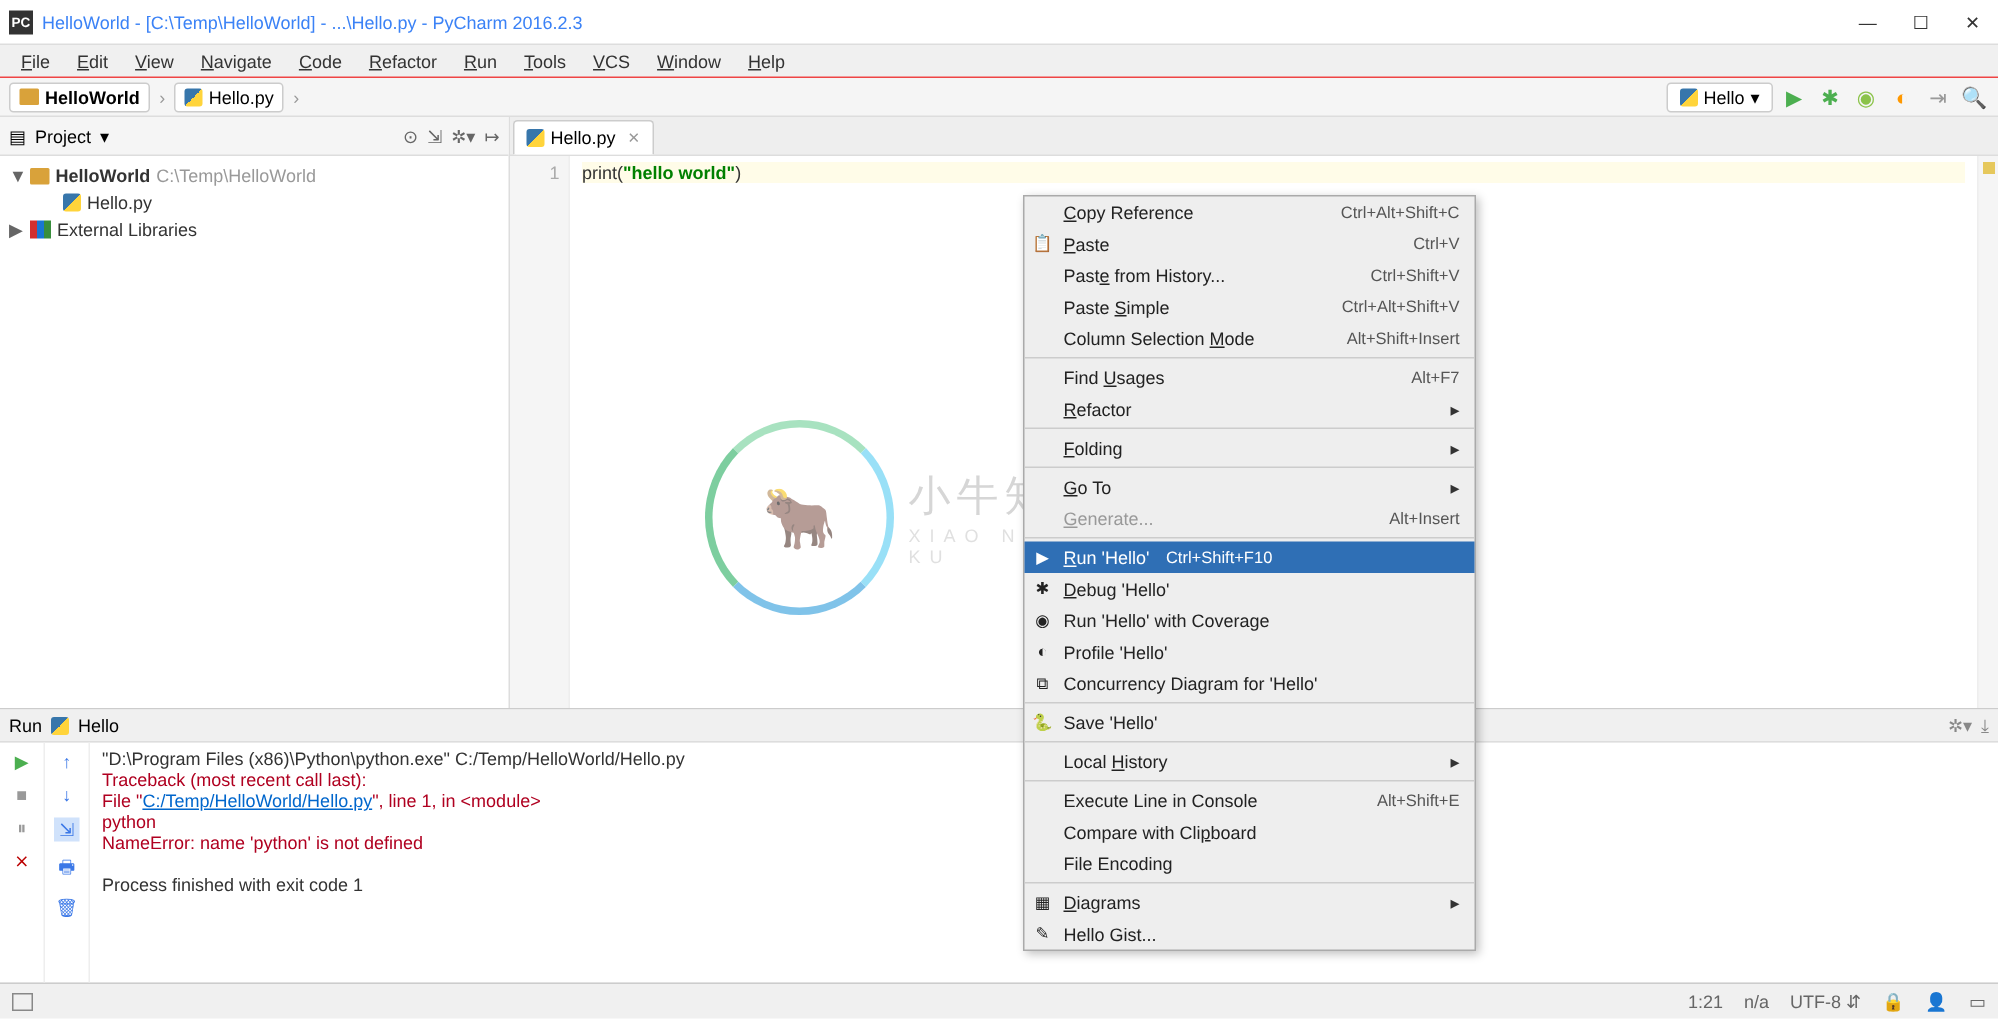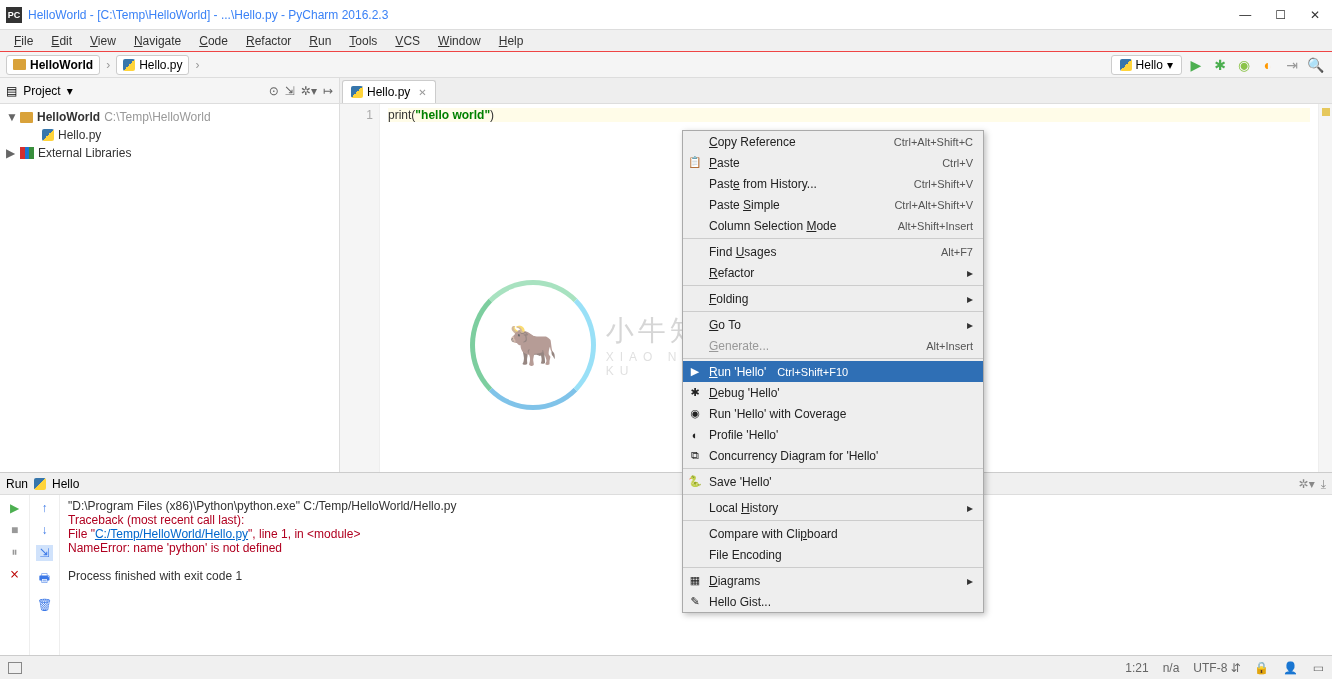--- a/index.html
+++ b/index.html
@@ -207,20 +207,21 @@
       <span style="color:#3b78e7">↑</span>
       <span style="color:#3b78e7">↓</span>
       <span style="color:#3b78e7;background:#d0e2fb;padding:1px 3px">⇲</span>
       <span style="color:#3b78e7">🖶</span>
       <span style="color:#3b78e7">🗑</span>
     </div>
     <div class="console">
       <div>"D:\Program Files (x86)\Python\python.exe" C:/Temp/HelloWorld/Hello.py</div>
       <div class="err">Traceback (most recent call last):</div>
       <div class="err"><span>  File "</span><span class="link">C:/Temp/HelloWorld/Hello.py</span><span>", line 1, in &lt;module&gt;</span></div>
+      <div class="err">    python</div>
       <div class="err">NameError: name 'python' is not defined</div>
       <div>&nbsp;</div>
       <div>Process finished with exit code 1</div>
     </div>
   </div>
 </div>
 
 <div class="statusbar">
   <span class="sb-reg-icon"></span>
   <span class="sb-right">
@@ -313,20 +314,24 @@
       <span class="ctx-icon">🐍</span>
       <span>Save 'Hello'</span>
     </div>
     <div class="ctx-sep"></div>
     <div class="ctx-item">
       <span>Local <u>H</u>istory</span>
       <span class="ctx-arrow">▸</span>
     </div>
     <div class="ctx-sep"></div>
     <div class="ctx-item">
+      <span>Execute Line in Console</span>
+      <span class="shortcut">Alt+Shift+E</span>
+    </div>
+    <div class="ctx-item">
       <span>Compare with Cli<u>p</u>board</span>
     </div>
     <div class="ctx-item">
       <span>File Encoding</span>
     </div>
     <div class="ctx-sep"></div>
     <div class="ctx-item">
       <span class="ctx-icon">▦</span>
       <span><u>D</u>iagrams</span>
       <span class="ctx-arrow">▸</span>

